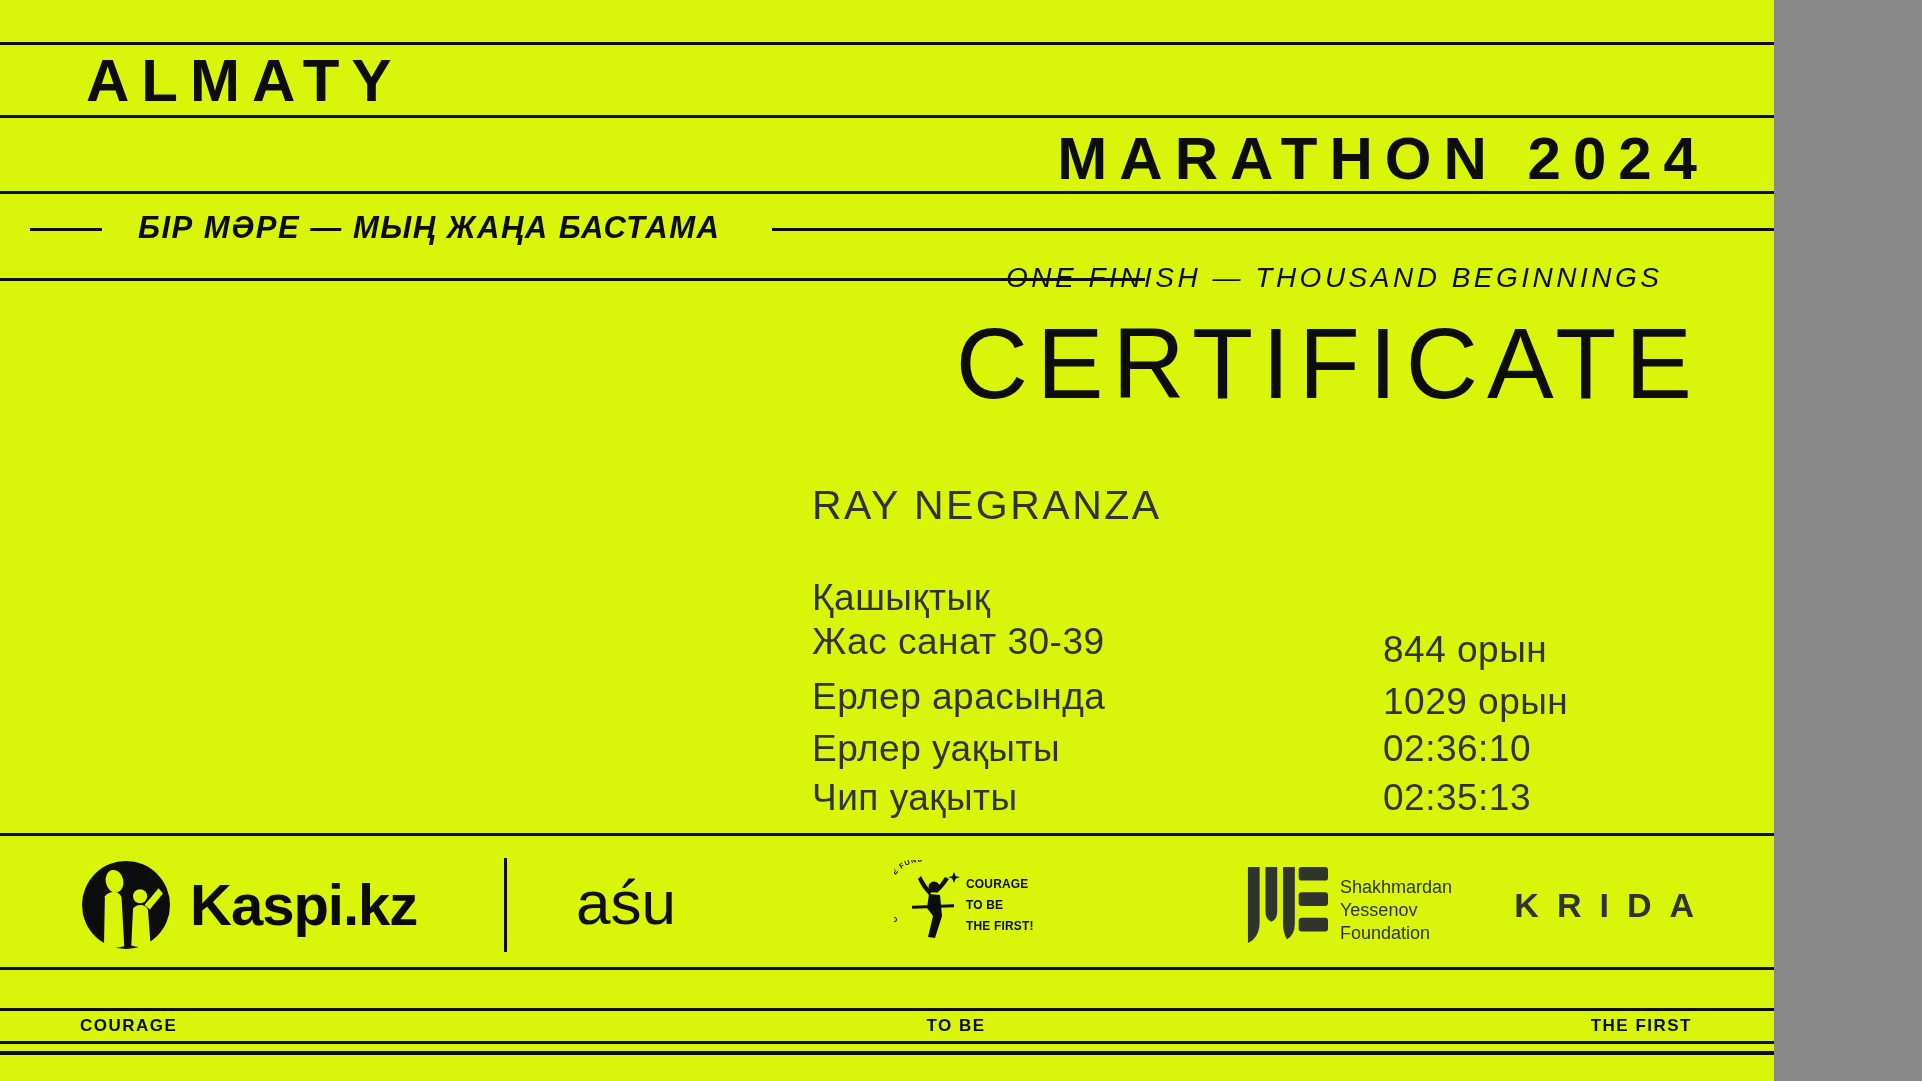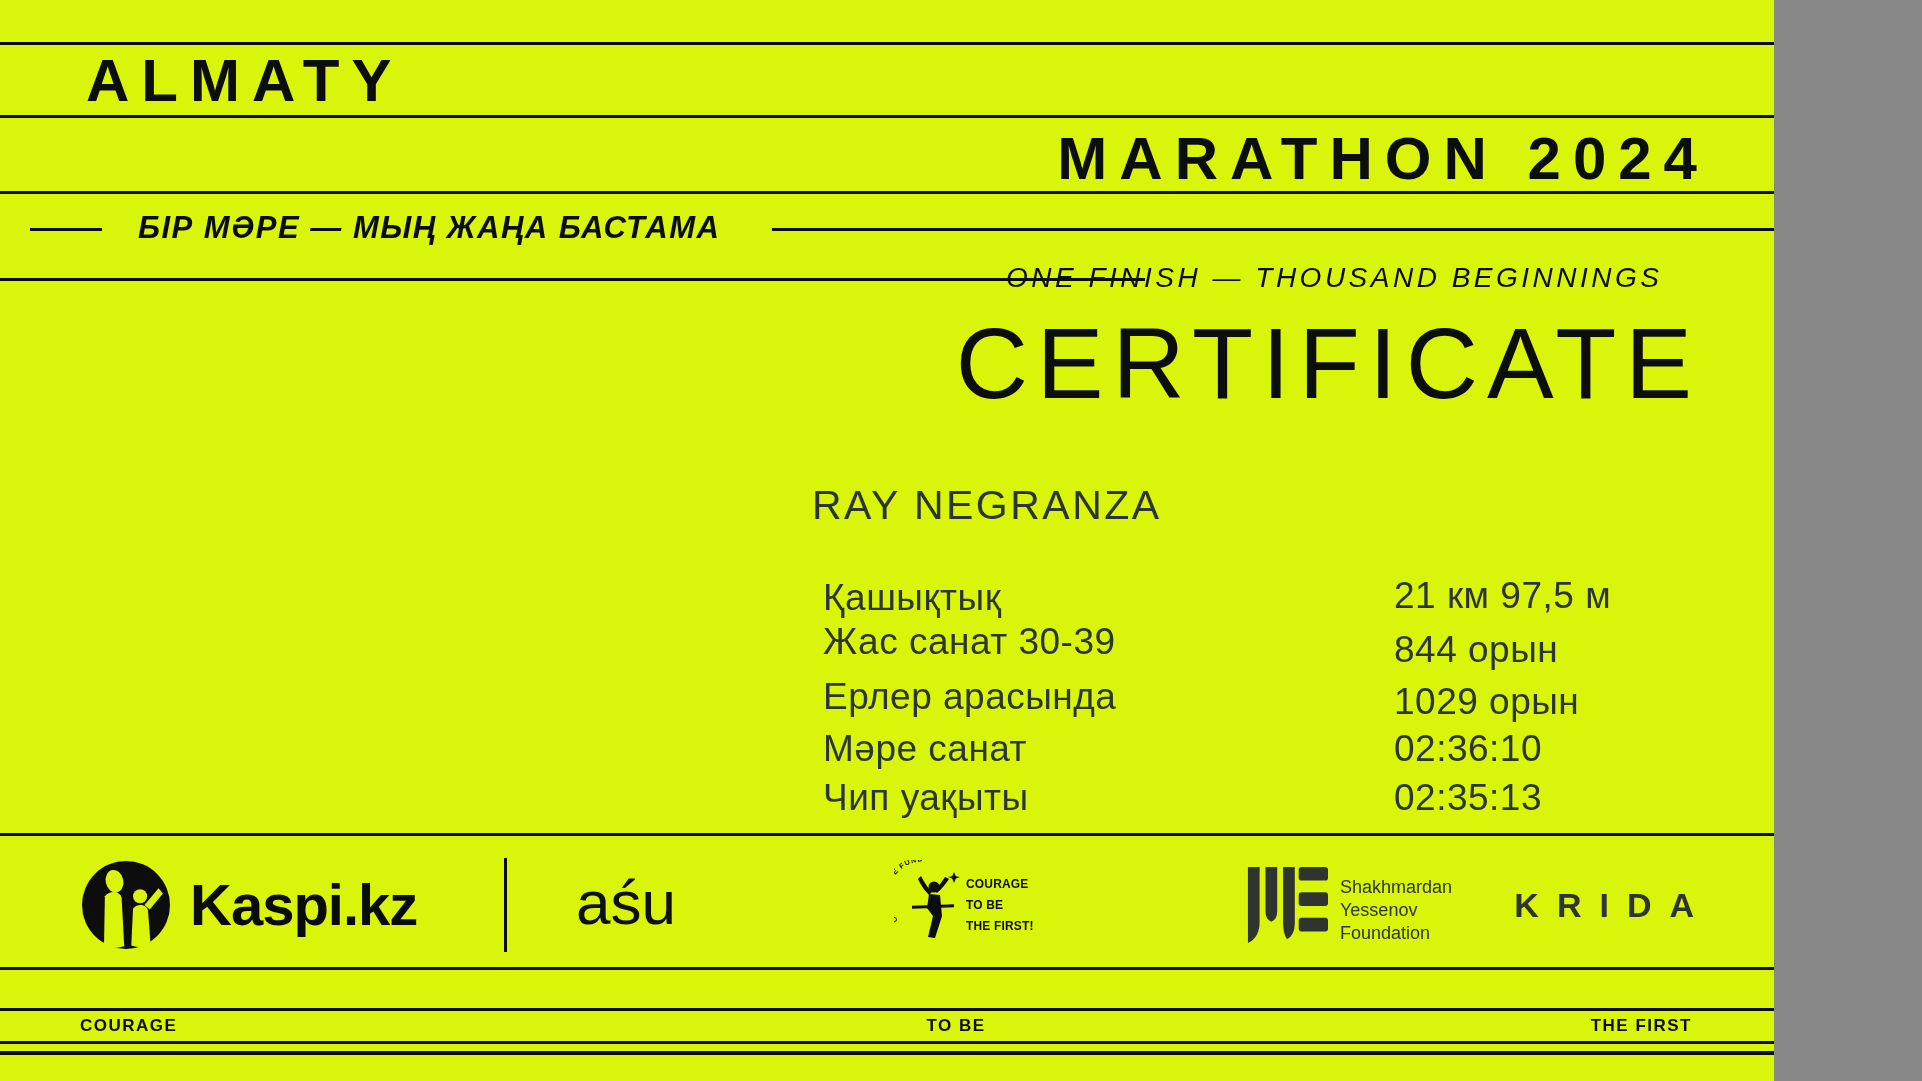--- a/index.html
+++ b/index.html
@@ -29,21 +29,21 @@
   .slogan-line-right{top:228px;left:772px;right:0;}
 
   .en-line-left{top:278px;left:0;width:1145px;}
   .slogan-en{right:115px;top:279px;font-style:italic;font-weight:500;font-size:28px;letter-spacing:3.5px;margin-right:-3.5px;margin-left:28px;}
   .en-dash-right{top:278px;left:1843px;right:0;}
 
   .cert-title{right:82px;top:366px;font-size:100px;font-weight:400;letter-spacing:9px;margin-right:-9px;}
 
   
   .participant-name{left:812px;top:506px;font-size:41px;font-weight:400;letter-spacing:2.5px;color:var(--muted);}
-  .result{font-size:37px;font-weight:400;letter-spacing:.5px;color:var(--muted);margin-left:11px;}
+  .result{font-size:37px;font-weight:400;letter-spacing:.5px;color:var(--muted);}
   .rlabel{left:812px;}
   .rvalue{left:1383px;}
 
   
   .footer-top-line{top:833px;left:0;right:0;}
   .footer-bottom-line{top:967px;left:0;right:0;}
   .kaspi-icon{left:82px;top:861px;width:88px;height:88px;}
   .kaspi-word{left:190px;top:906px;font-size:58px;font-weight:700;letter-spacing:-1px;color:#0b0b0b;}
   .sponsor-divider{position:absolute;left:504px;top:858px;width:3px;height:94px;background:var(--ink);}
   .asu-word{left:576px;top:904px;font-size:62px;font-weight:400;color:#101010;}
@@ -83,29 +83,28 @@
 
   <div class="hline en-line-left"></div>
   <div class="abs vcenter slogan-en">ONE FINISH — THOUSAND BEGINNINGS</div>
   <div class="hline en-dash-right"></div>
 
   <div class="abs vcenter cert-title">CERTIFICATE</div>
 
   <div class="abs vcenter participant-name">RAY NEGRANZA</div>
 
   <div class="abs vcenter result rlabel" style="top:599px">Қашықтық</div>
-  <div class="abs vcenter result rvalue" style="top:597px">21 км 97,5 м</div>
 
   <div class="abs vcenter result rlabel" style="top:643px">Жас санат 30-39</div>
   <div class="abs vcenter result rvalue" style="top:651px">844 орын</div>
 
   <div class="abs vcenter result rlabel" style="top:698px">Ерлер арасында</div>
   <div class="abs vcenter result rvalue" style="top:703px">1029 орын</div>
 
-  <div class="abs vcenter result rlabel" style="top:750px">Мәре санат</div>
+  <div class="abs vcenter result rlabel" style="top:750px">Ерлер уақыты</div>
   <div class="abs vcenter result rvalue" style="top:750px">02:36:10</div>
 
   <div class="abs vcenter result rlabel" style="top:799px">Чип уақыты</div>
   <div class="abs vcenter result rvalue" style="top:799px">02:35:13</div>
 
   <div class="hline footer-top-line"></div>
 
   <svg class="abs kaspi-icon" viewBox="0 0 100 100" aria-hidden="true">
     <circle cx="50" cy="50" r="50" fill="var(--ink)"></circle>
     <ellipse cx="37" cy="23" rx="10" ry="13" transform="rotate(-12 37 23)" style="fill:var(--bg)"></ellipse>

